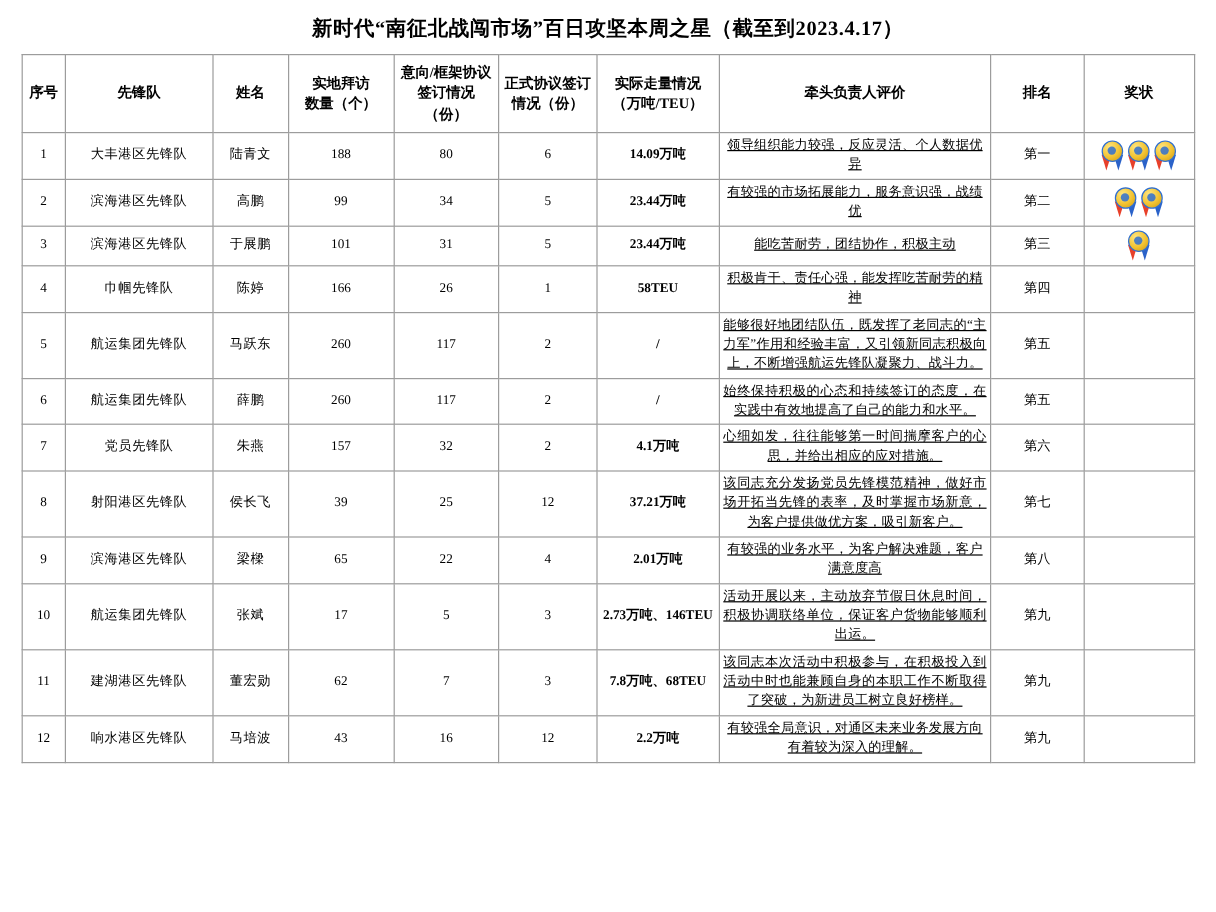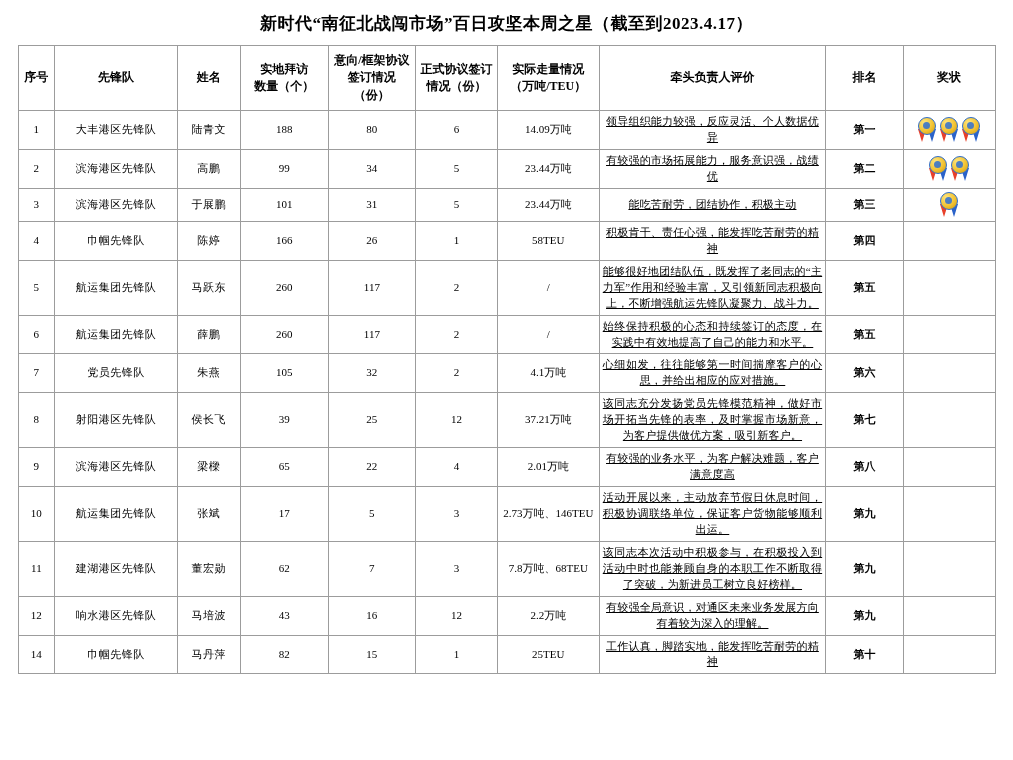--- a/index.html
+++ b/index.html
@@ -67,31 +67,31 @@
     line-height: 1.6;
     padding: 4px 7px;
     letter-spacing: 0.2px;
     text-decoration: underline;
   }
   td.comment.just {
     text-align: justify;
     text-align-last: center;
   }
   td.rank {
-    font-weight: bold;
+    font-weight: normal;
     font-size: 12px;
   }
   td.num, td.seq {
     font-size: 11.5px;
   }
   td.team, td.pname {
     font-size: 11.5px;
     letter-spacing: 0.5px;
   }
-  td.volume { font-size: 11.5px; }
+  td.volume { font-size: 11.5px; font-weight: bold; }
   .medals {
     display: flex;
     justify-content: center;
     align-items: center;
     gap: 2px;
   }
   .medal {
     width: 20px;
     height: 26px;
     position: relative;
@@ -287,21 +287,21 @@
           <td class="num">2</td>
           <td class="volume">/</td>
           <td class="comment just">始终保持积极的心态和持续签订的态度，在实践中有效地提高了自己的能力和水平。</td>
           <td class="rank">第五</td>
           <td></td>
         </tr>
         <tr>
           <td class="seq">7</td>
           <td class="team">党员先锋队</td>
           <td class="pname">朱燕</td>
-          <td class="num">105</td>
+          <td class="num">157</td>
           <td class="num">32</td>
           <td class="num">2</td>
           <td class="volume">4.1万吨</td>
           <td class="comment just">心细如发，往往能够第一时间揣摩客户的心思，并给出相应的应对措施。</td>
           <td class="rank">第六</td>
           <td></td>
         </tr>
         <tr>
           <td class="seq">8</td>
           <td class="team">射阳港区先锋队</td>
@@ -355,28 +355,16 @@
           <td class="team">响水港区先锋队</td>
           <td class="pname">马培波</td>
           <td class="num">43</td>
           <td class="num">16</td>
           <td class="num">12</td>
           <td class="volume">2.2万吨</td>
           <td class="comment">有较强全局意识，对通区未来业务发展方向有着较为深入的理解。</td>
           <td class="rank">第九</td>
           <td></td>
         </tr>
-        <tr>
-          <td class="seq">14</td>
-          <td class="team">巾帼先锋队</td>
-          <td class="pname">马丹萍</td>
-          <td class="num">82</td>
-          <td class="num">15</td>
-          <td class="num">1</td>
-          <td class="volume">25TEU</td>
-          <td class="comment">工作认真，脚踏实地，能发挥吃苦耐劳的精神</td>
-          <td class="rank">第十</td>
-          <td></td>
-        </tr>
       </tbody>
   </table>
 
 </div>
 
 </body></html>

